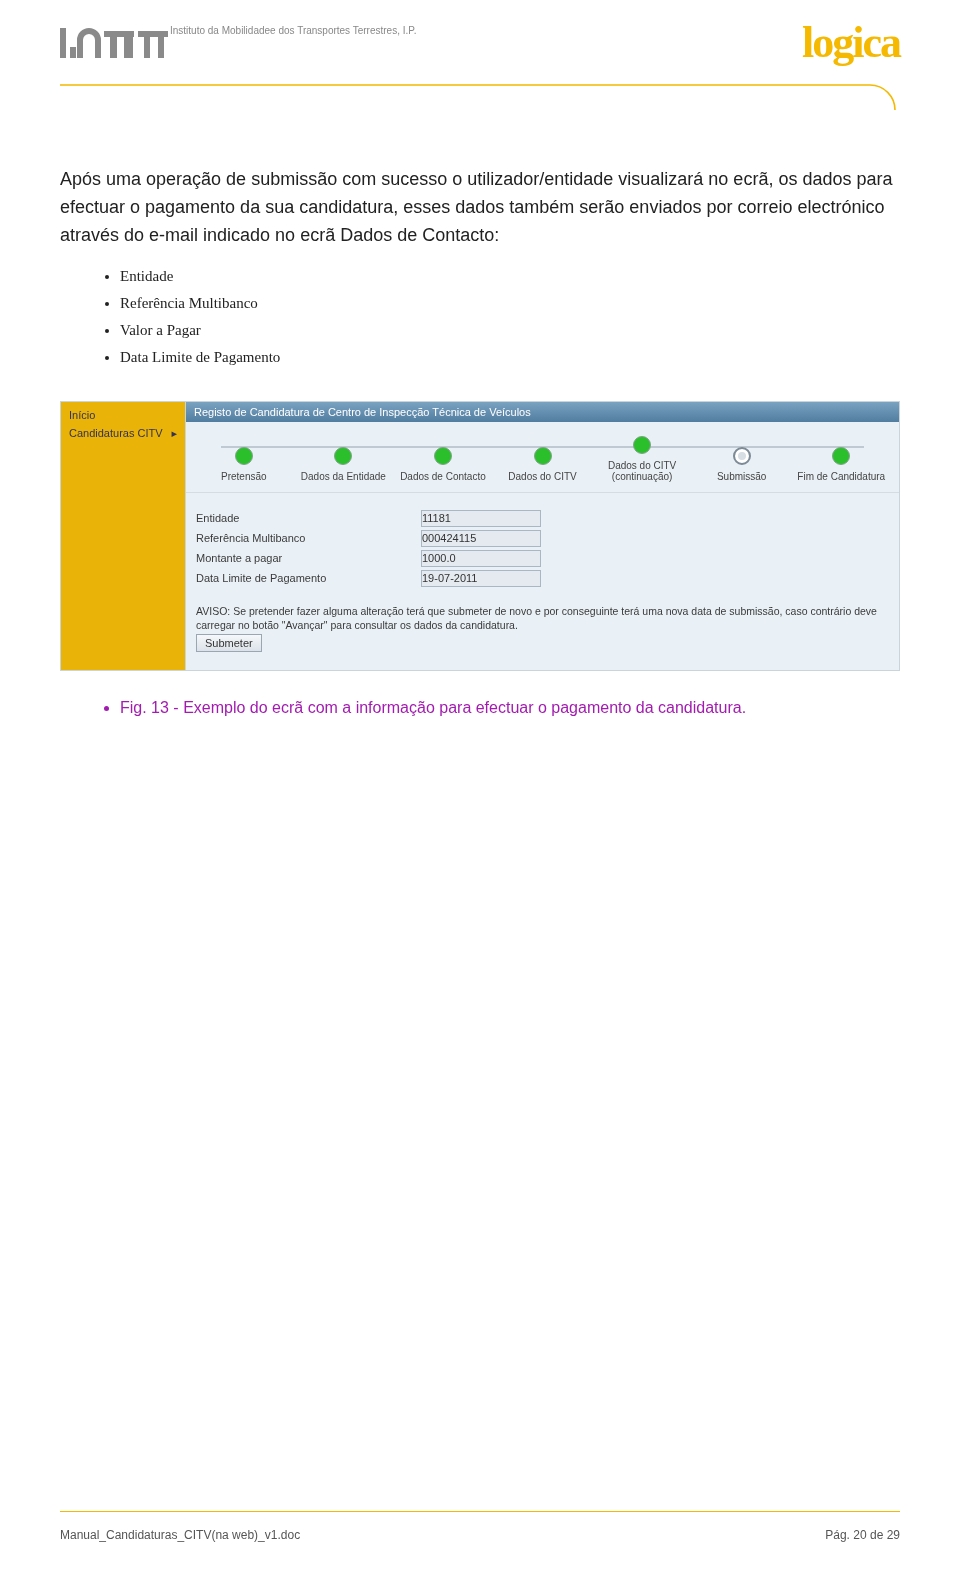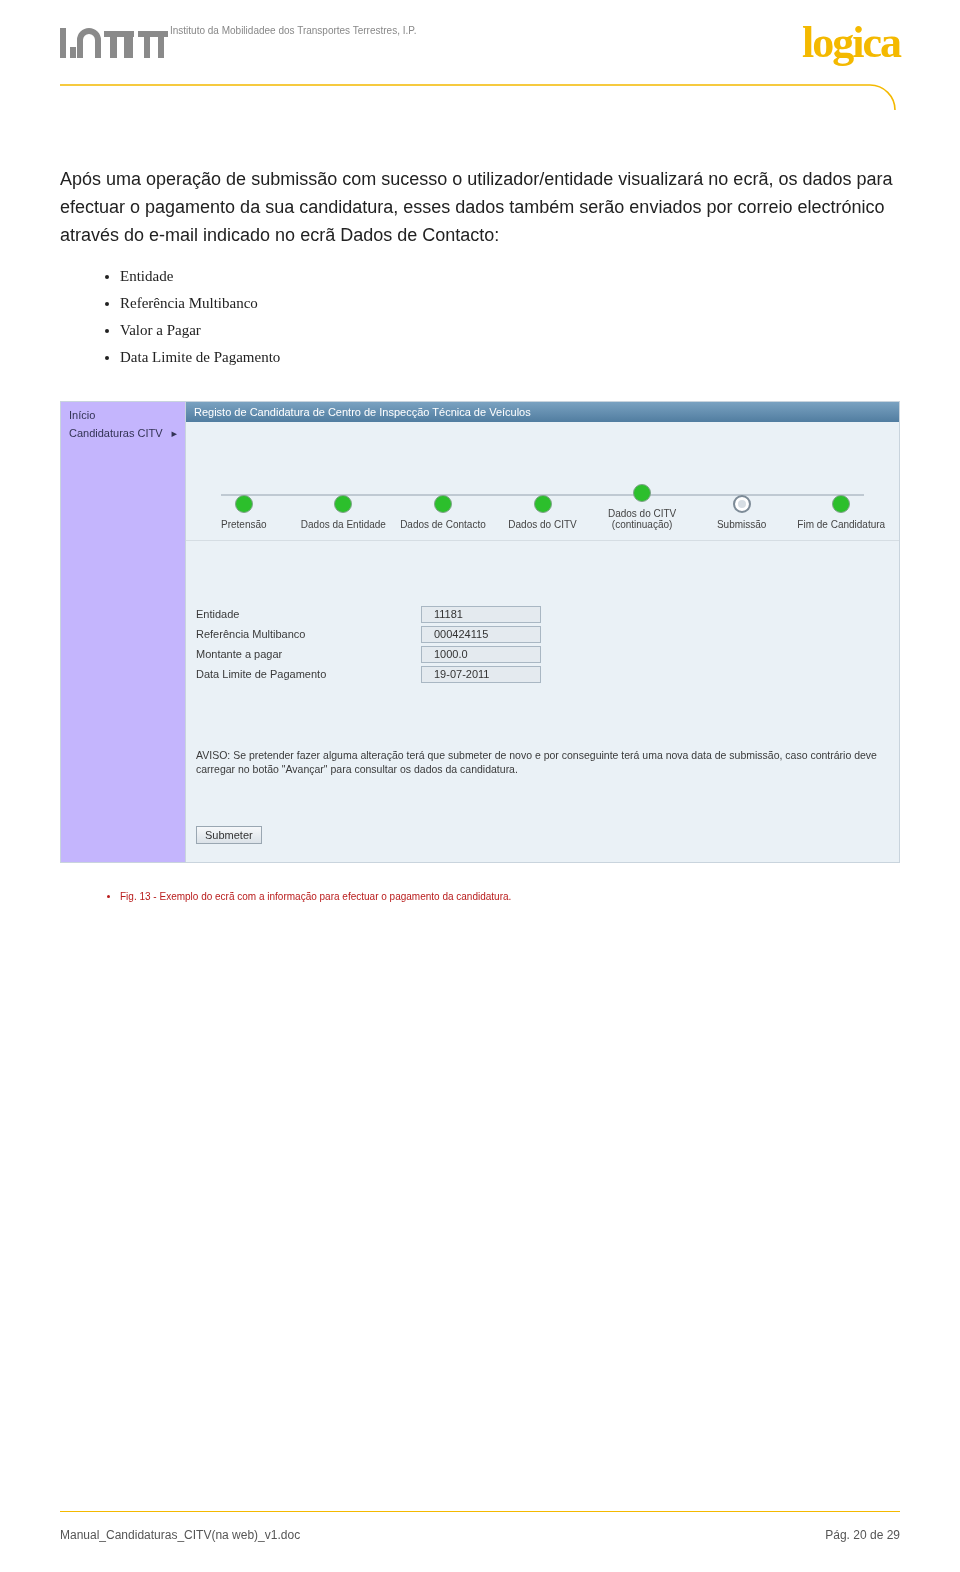--- a/index.html
+++ b/index.html
@@ -49,30 +49,30 @@
     margin-top: 35px;
     width: 100%;
     border: 1px solid #c9d4dd;
     background: #eaf1f6;
     font-size: 11px;
     color: #3a3a3a;
     display: flex;
   }
   .app-sidebar {
     width: 125px;
-    background: #c4b5fd;
+    background: #eab308;
     border-right: 1px solid #c9d4dd;
     padding: 4px 0;
   }
   .app-sidebar .side-item {
     padding: 3px 8px;
     color: #335;
     display:flex; justify-content:space-between; align-items:center;
   }
-  .app-main { flex:1; display:flex; flex-direction:column;gap:48px; }
+  .app-main { flex:1; display:flex; flex-direction:column; }
   .app-titlebar {
     background: #5f8cae;
     background: linear-gradient(#7aa2c1, #517da0);
     color: #fff;
     padding: 4px 8px;
     font-size: 11px;
   }
   .wizard {
     display: flex;
     padding: 14px 8px 10px 8px;
@@ -90,38 +90,38 @@
   }
   .wstep { flex:1; text-align:center; position:relative; z-index:1; font-size:10px; color:#444; padding:0 2px; }
   .wdot { width:18px; height:18px; border-radius:50%; margin:0 auto 6px auto; background:#2cbf2c; border:1px solid #7fa38a; }
   .wdot.currentstep { background:#d7dee4; border:2px solid #7d8b97; box-shadow: inset 0 0 0 3px #fff; }
   .form-block { padding: 14px 10px 6px 10px; }
   .form-row { display:flex; align-items:center; margin:3px 0; }
   .form-label { width:225px; font-size:11px; }
   .form-input {
     width:120px; height:17px;
     border:1px solid #a9b7c3; background:#e4eaef;
-    font-size:11px; color:#333; padding:1px 12px;
+    font-size:11px; color:#333; padding:1px 0;
   }
   .aviso-text { font-size:10.5px; padding:8px 10px 2px 10px; line-height:1.35; }
   .btn {
     display:inline-block;
     font-size:11px;
     padding:2px 8px;
     border:1px solid #9aa7b2;
     background:linear-gradient(#f6f8fa,#dbe2e8);
     color:#333;
     cursor:pointer;
     margin-right:4px;
   }
   .btn-row-top { padding:0 10px 18px 10px; }
   .btn-row-bottom { padding:70px 10px 10px 10px; display:flex; flex-wrap:wrap; gap:4px; }
 
   .caption-row { margin-top:28px; padding-left:60px; }
-  .caption-row li { font-size:10px; color:#b91c1c; list-style-type:disc; }
+  .caption-row li { font-size:16px; color:#a21caf; list-style-type:disc; }
 
   .footer-divider {
     position:absolute;
     left:60px; right:60px;
     bottom:60px;
     border-top:1.5px solid #f4b900;
   }
   .footer-row {
     position:absolute;
     left:60px; right:60px; bottom:30px;

